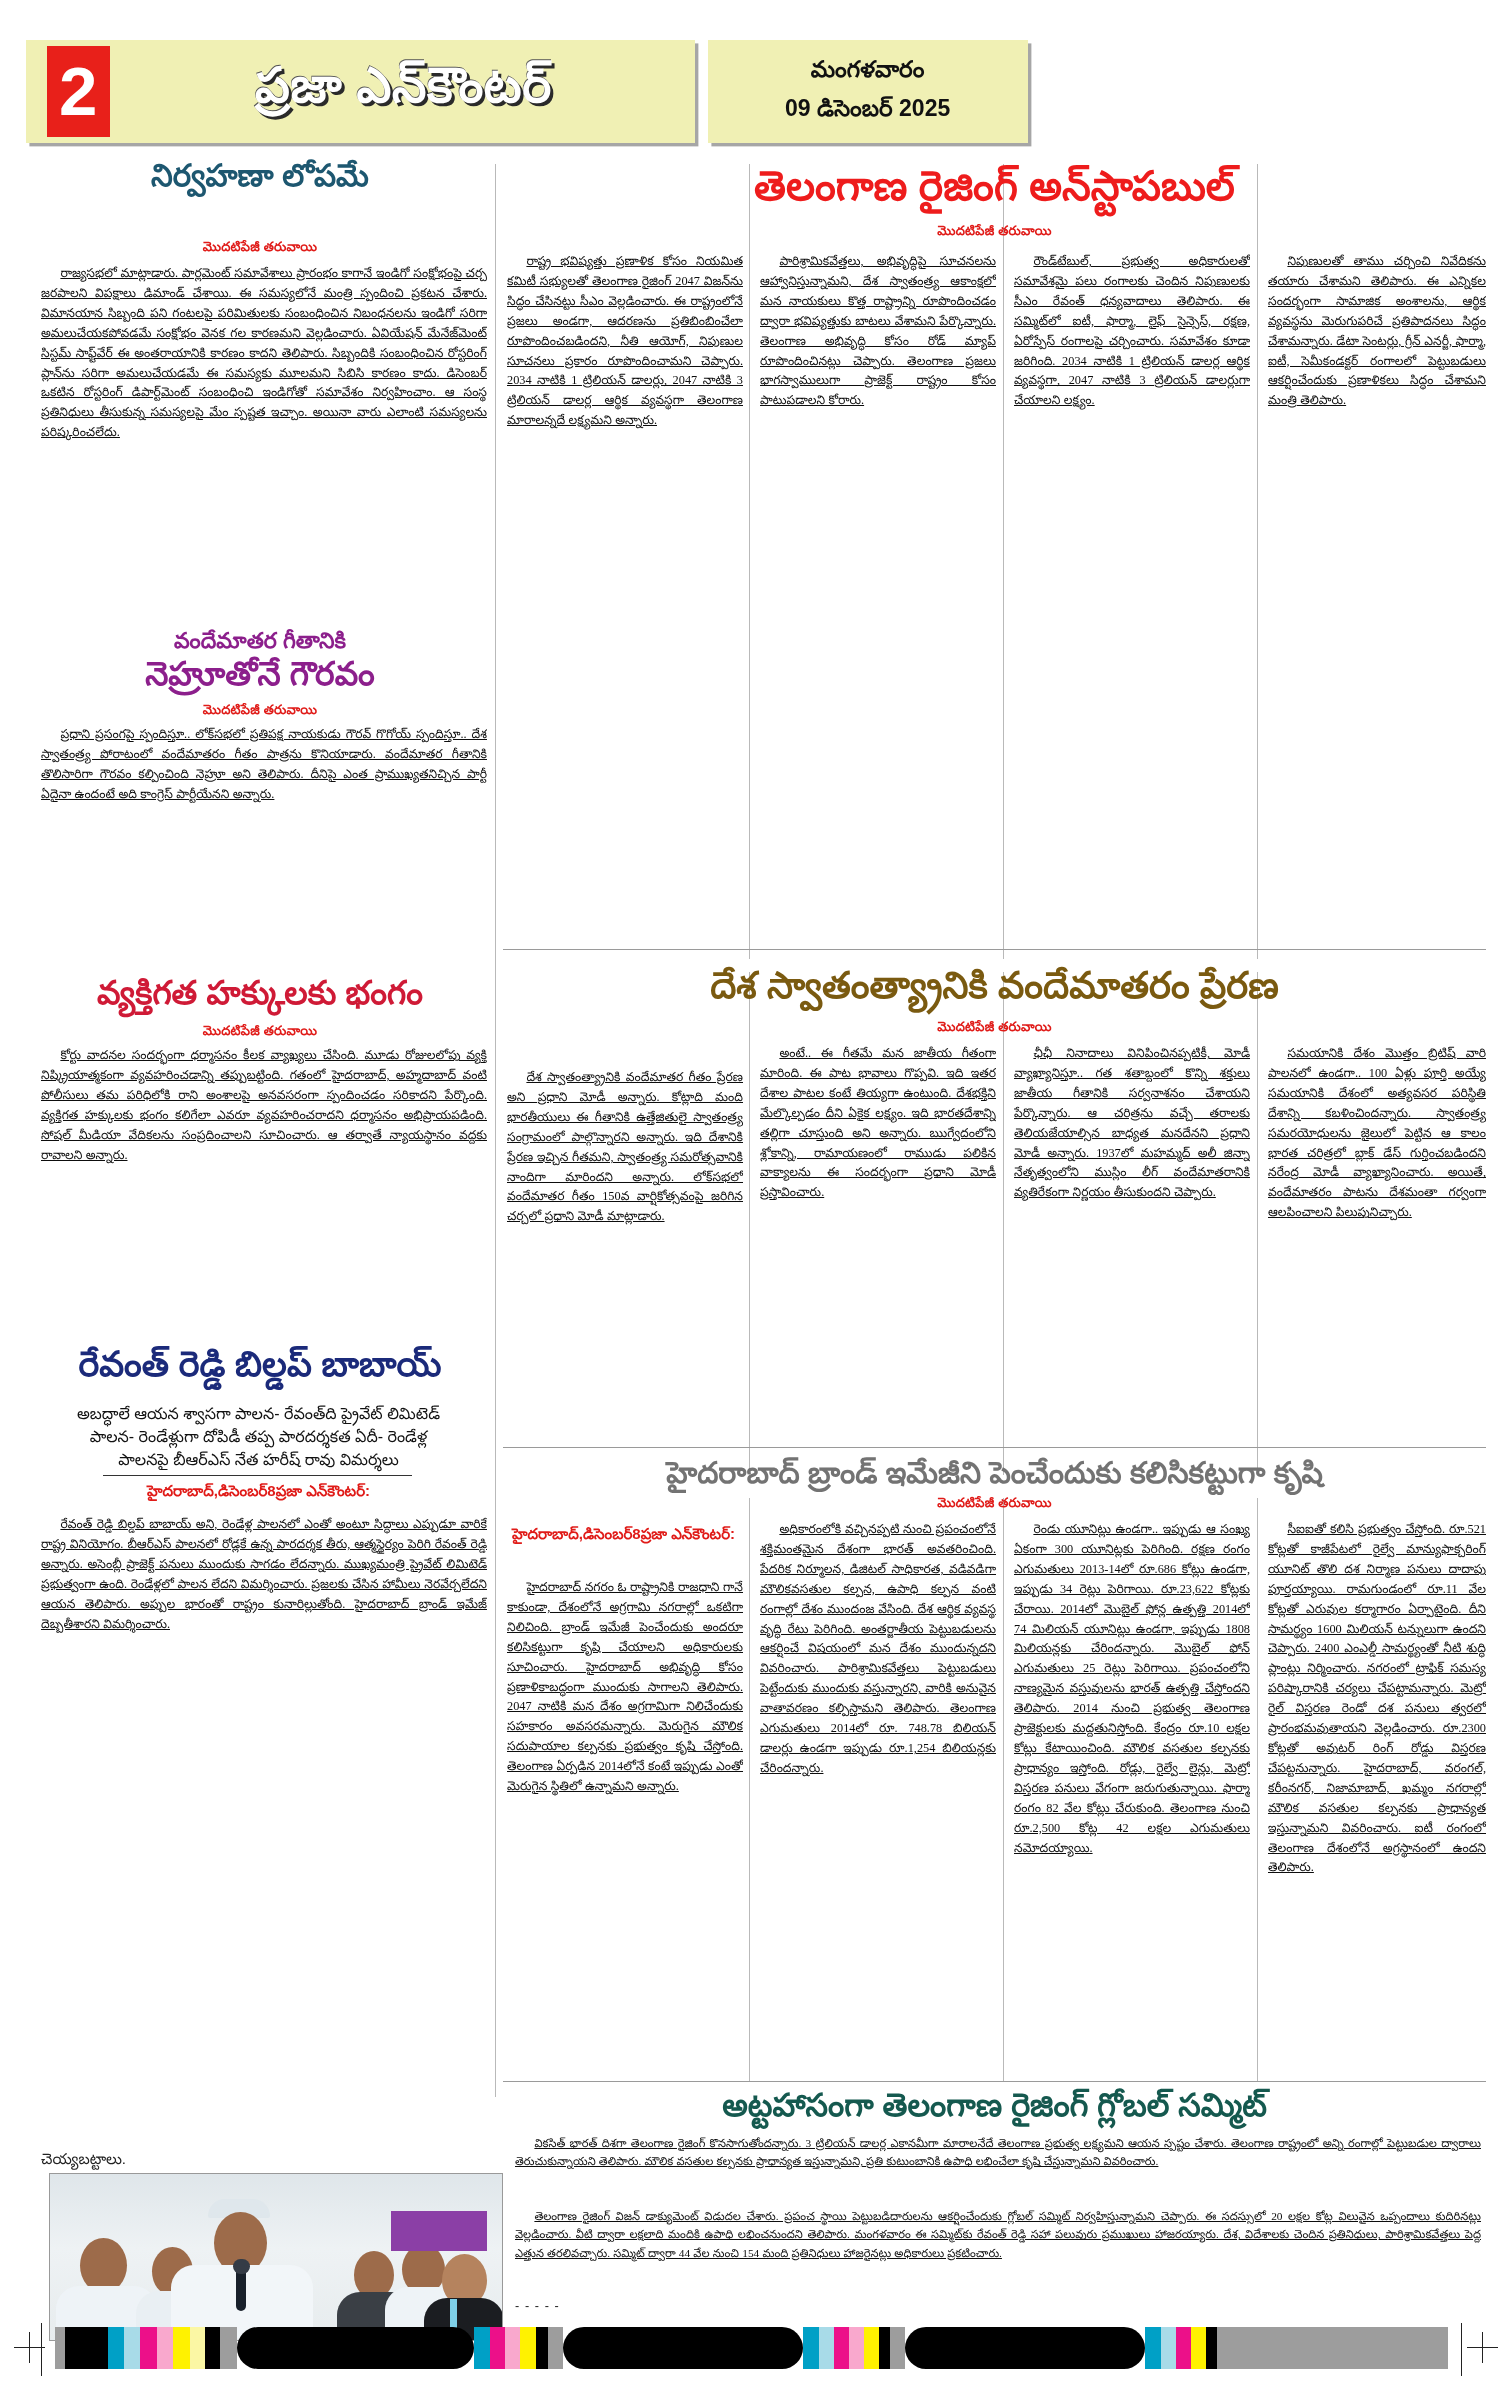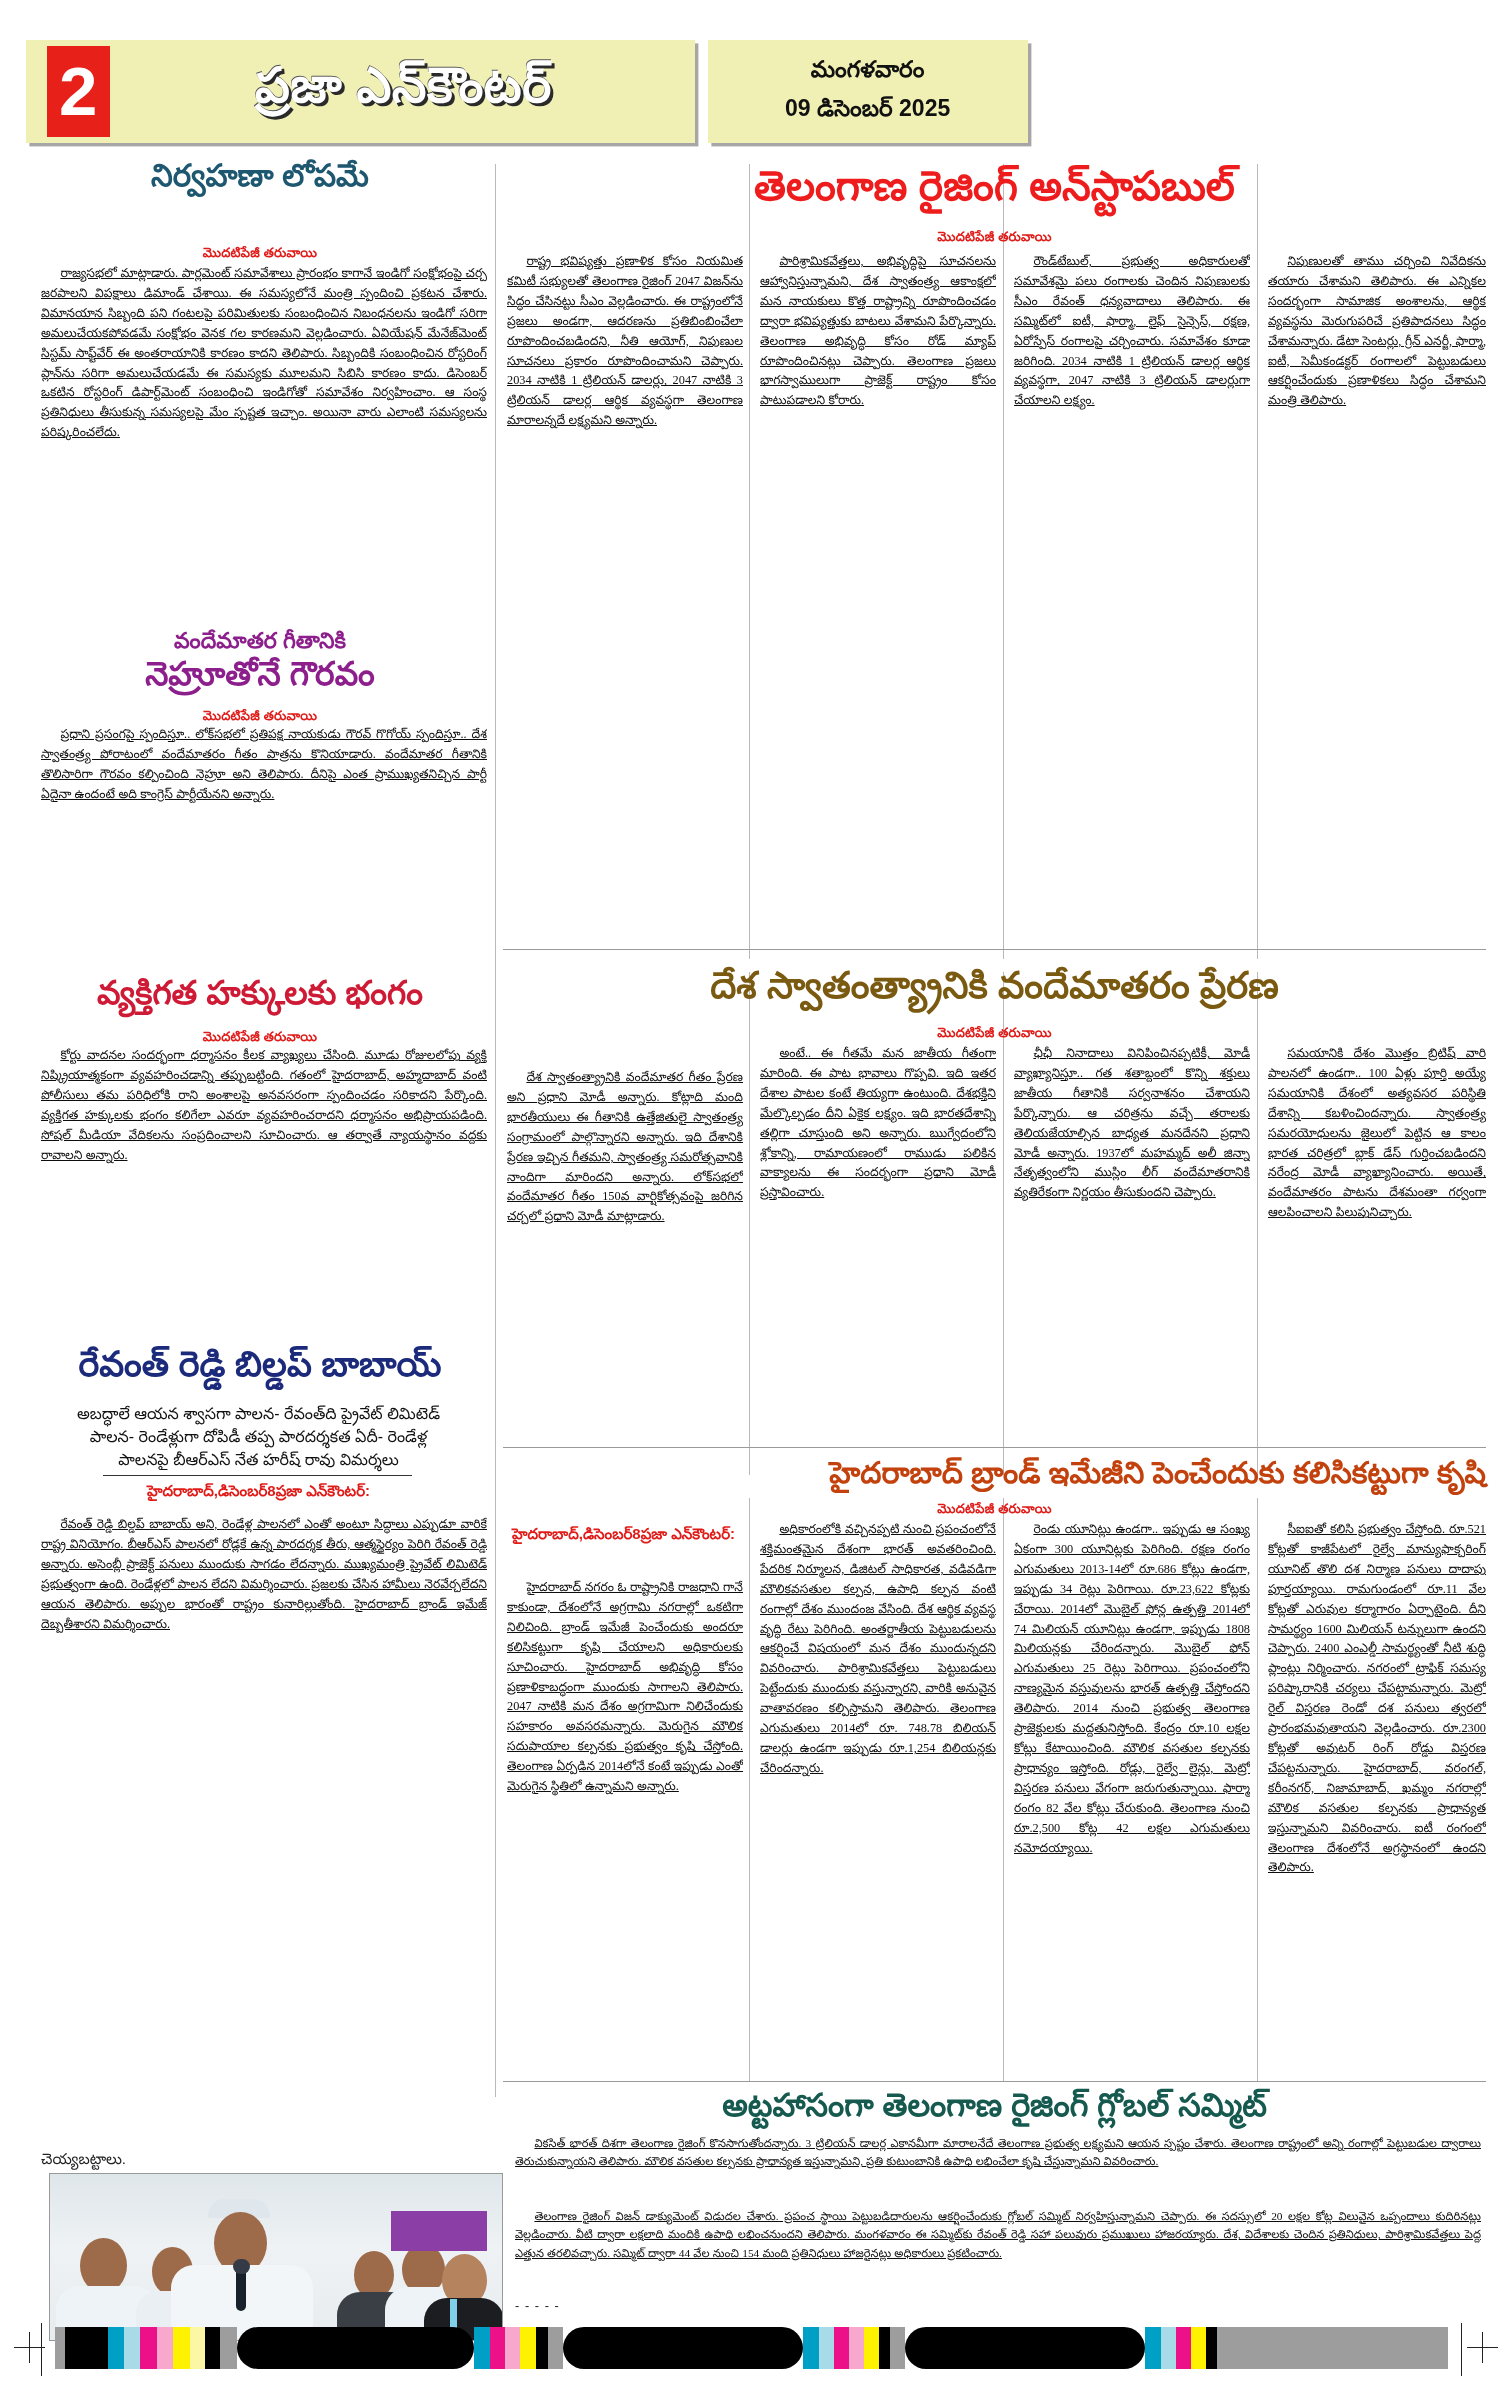--- a/index.html
+++ b/index.html
@@ -23,21 +23,21 @@
 
   
   .vrule{position:absolute;width:1.1px;background:#b9b9b9;}
   .hrule{position:absolute;height:1.1px;background:#9a9a9a;}
   .thin{height:0.6px;background:#333;}
 
   
   .hl{position:absolute;text-align:center;line-height:1.08;font-weight:bold;}
   .hl .l{display:block;white-space:nowrap;}
   .kicker{font-weight:bold;text-align:center;}
-  .contd{color:#e01b18;font-weight:bold;text-align:center;font-size:13px;letter-spacing:0.2px;margin-top:6px;}
+  .contd{color:#e01b18;font-weight:bold;text-align:center;font-size:13px;letter-spacing:0.2px;}
   .subhead{text-align:center;font-size:16px;color:#111;line-height:1.45;}
   .dateline{color:#e01b18;font-weight:bold;font-size:15px;text-align:center;}
 
   
   .col{position:absolute;font-size:12.3px;line-height:1.62;text-align:justify;
        color:#0d0d0d;overflow:hidden;word-spacing:0.3px;font-family:"Liberation Serif",serif;}
   .col p{margin:0 0 0 0;text-indent:19.4px;text-decoration:underline;}
 
   .photo{position:absolute;border:0.6px solid #999;overflow:hidden;background:#cfd6da;}
   .photo .sky{position:absolute;inset:0;background:linear-gradient(#dfe6ea 0%,#eef2f4 45%,#e7ecee 100%);}
@@ -184,21 +184,21 @@
   <div class="col" style="left:760px;top:1044px;width:236px;height:423px;">
     <p>అంటే.. ఈ గీతమే మన జాతీయ గీతంగా మారింది. ఈ పాట భావాలు గొప్పవి. ఇది ఇతర దేశాల పాటల కంటే తియ్యగా ఉంటుంది. దేశభక్తిని మేల్కొల్పడం దీని ఏకైక లక్ష్యం. ఇది భారతదేశాన్ని తల్లిగా చూస్తుంది అని అన్నారు. ఋగ్వేదంలోని శ్లోకాన్ని, రామాయణంలో రాముడు పలికిన వాక్యాలను ఈ సందర్భంగా ప్రధాని మోడీ ప్రస్తావించారు.</p>
   </div>
   <div class="col" style="left:1014px;top:1044px;width:236px;height:423px;">
     <p>ఛీఛీ నినాదాలు వినిపించినప్పటికీ, మోడీ వ్యాఖ్యానిస్తూ.. గత శతాబ్దంలో కొన్ని శక్తులు జాతీయ గీతానికి సర్వనాశనం చేశాయని పేర్కొన్నారు. ఆ చరిత్రను వచ్చే తరాలకు తెలియజేయాల్సిన బాధ్యత మనదేనని ప్రధాని మోడీ అన్నారు. 1937లో మహమ్మద్ అలీ జిన్నా నేతృత్వంలోని ముస్లిం లీగ్ వందేమాతరానికి వ్యతిరేకంగా నిర్ణయం తీసుకుందని చెప్పారు.</p>
   </div>
   <div class="col" style="left:1268px;top:1044px;width:218px;height:423px;">
     <p>సమయానికి దేశం మొత్తం బ్రిటిష్ వారి పాలనలో ఉండగా.. 100 ఏళ్లు పూర్తి అయ్యే సమయానికి దేశంలో అత్యవసర పరిస్థితి దేశాన్ని కబళించిందన్నారు. స్వాతంత్ర్య సమరయోధులను జైలులో పెట్టిన ఆ కాలం భారత చరిత్రలో బ్లాక్ డేస్ గుర్తించబడిందని నరేంద్ర మోడీ వ్యాఖ్యానించారు. అయితే, వందేమాతరం పాటను దేశమంతా గర్వంగా ఆలపించాలని పిలుపునిచ్చారు.</p>
   </div>
 
-  <div class="hl" style="left:503px;top:1457px;width:983px;font-size:30px;color:#c2410c;text-align:right;">
+  <div class="hl" style="left:503px;top:1457px;width:983px;font-size:30px;color:#737373;">
     <span class="l">హైదరాబాద్ బ్రాండ్ ఇమేజీని పెంచేందుకు కలిసికట్టుగా కృషి</span>
   </div>
   <div class="contd" style="position:absolute;left:503px;top:1495px;width:983px;">మొదటిపేజీ తరువాయి</div>
 
   <div class="dateline" style="position:absolute;left:509px;top:1521px;width:229px;line-height:1.7;">హైదరాబాద్,డిసెంబర్8ప్రజా ఎన్‌కౌంటర్:</div>
 
   <div class="col" style="left:507px;top:1578px;width:236px;height:492px;">
     <p>హైదరాబాద్ నగరం ఓ రాష్ట్రానికి రాజధాని గానే కాకుండా, దేశంలోనే అగ్రగామి నగరాల్లో ఒకటిగా నిలిచింది. బ్రాండ్ ఇమేజీ పెంచేందుకు అందరూ కలిసికట్టుగా కృషి చేయాలని అధికారులకు సూచించారు. హైదరాబాద్ అభివృద్ధి కోసం ప్రణాళికాబద్ధంగా ముందుకు సాగాలని తెలిపారు. 2047 నాటికి మన దేశం అగ్రగామిగా నిలిచేందుకు సహకారం అవసరమన్నారు. మెరుగైన మౌలిక సదుపాయాల కల్పనకు ప్రభుత్వం కృషి చేస్తోంది. తెలంగాణ ఏర్పడిన 2014లోనే కంటే ఇప్పుడు ఎంతో మెరుగైన స్థితిలో ఉన్నామని అన్నారు.</p>
   </div>
   <div class="col" style="left:760px;top:1520px;width:236px;height:550px;">

